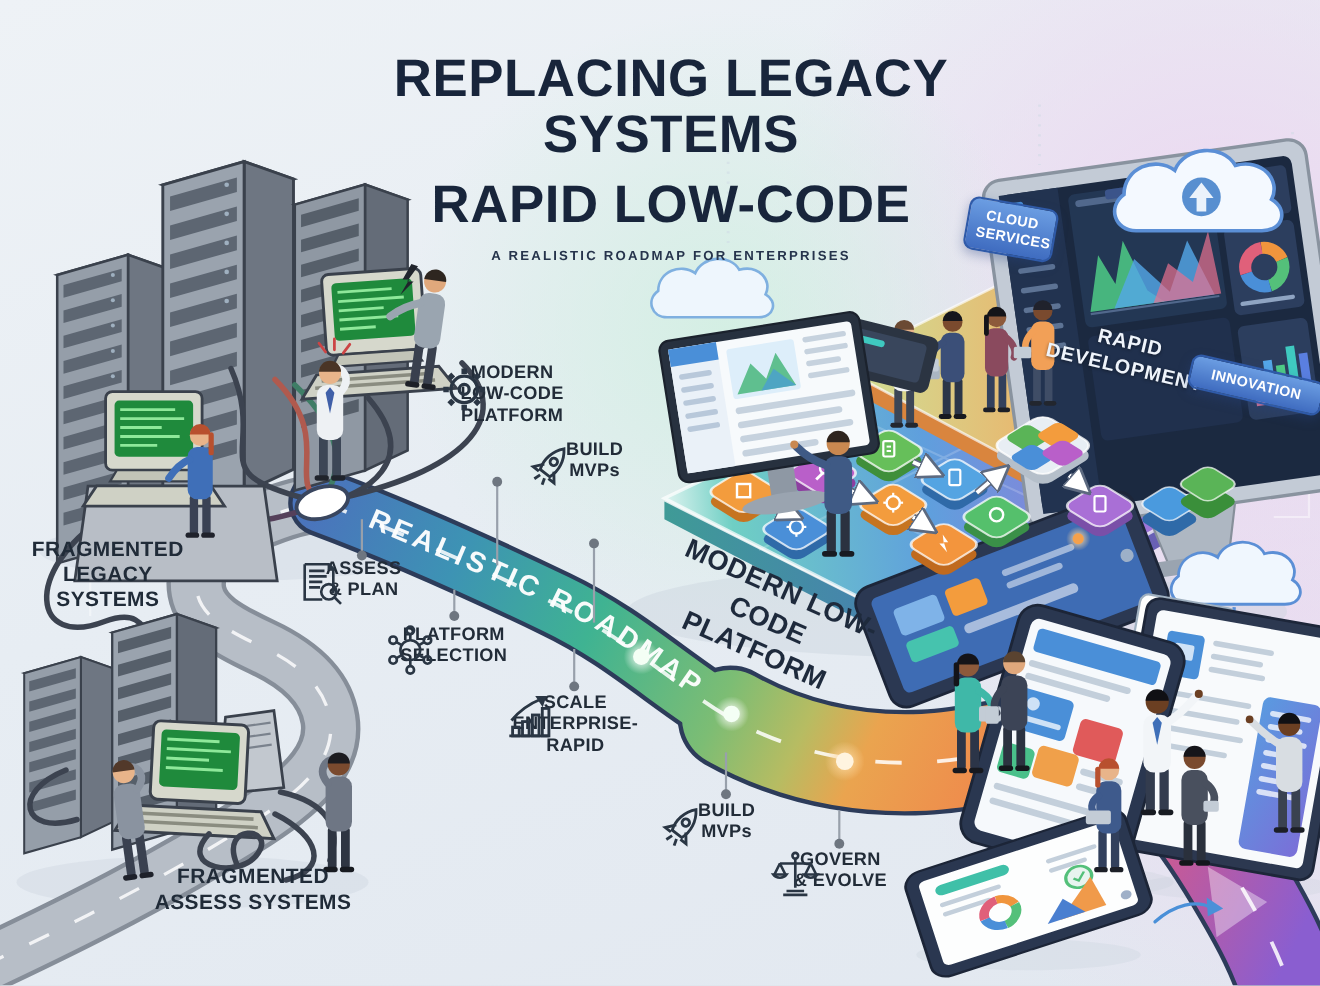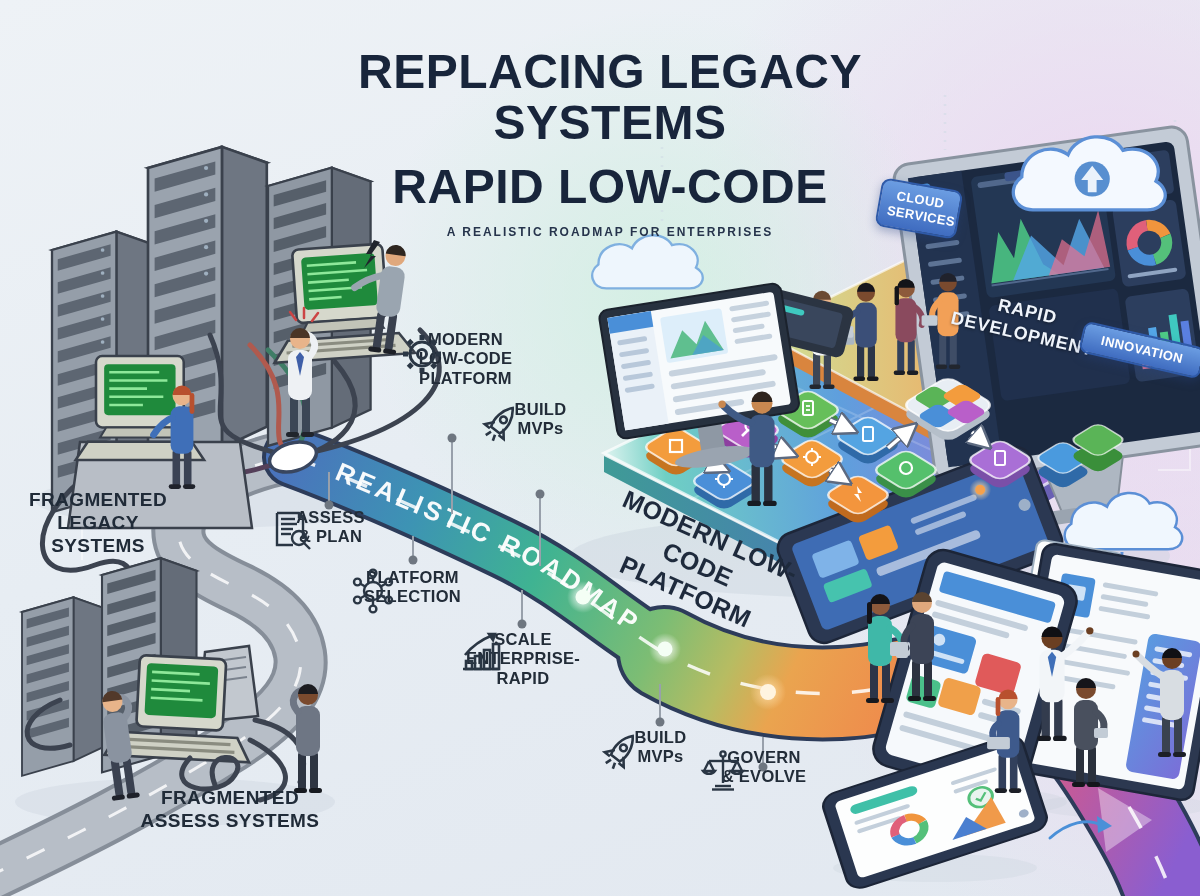--- a/index.html
+++ b/index.html
@@ -996,21 +996,21 @@
       <line x1="-2.5" y1="13" x2="-4.5" y2="19"></line>
           <line x1="2.5" y1="13" x2="4.5" y2="19"></line>
     </g>
   </svg>
   <div class="ms-txt">
     <div>BUILD</div>
     <div>MVPs</div>
   </div>
 </div>
 
-<div class="ms" style="left:700px;top:748px;width:128px;">
+<div class="ms" style="left:700px;top:772px;width:128px;">
   <svg class="ico" width="46" height="46" viewBox="-23 -23 46 46">
     <g fill="none" stroke="#2a3644" stroke-width="2.4">
       <circle cx="0" cy="-17" r="2.6"></circle>
           <line x1="0" y1="-14" x2="0" y2="12"></line>
       <line x1="-14" y1="-10" x2="14" y2="-10"></line>
       <path d="M-14,-10 L-19,0 M-14,-10 L-9,0"></path>
           <path d="M-20,0 A7,6 0 0 0 -8,0 Z"></path>
       <path d="M14,-10 L9,0 M14,-10 L19,0"></path>
           <path d="M8,0 A7,6 0 0 0 20,0 Z"></path>
       <line x1="-8" y1="15" x2="8" y2="15"></line>

